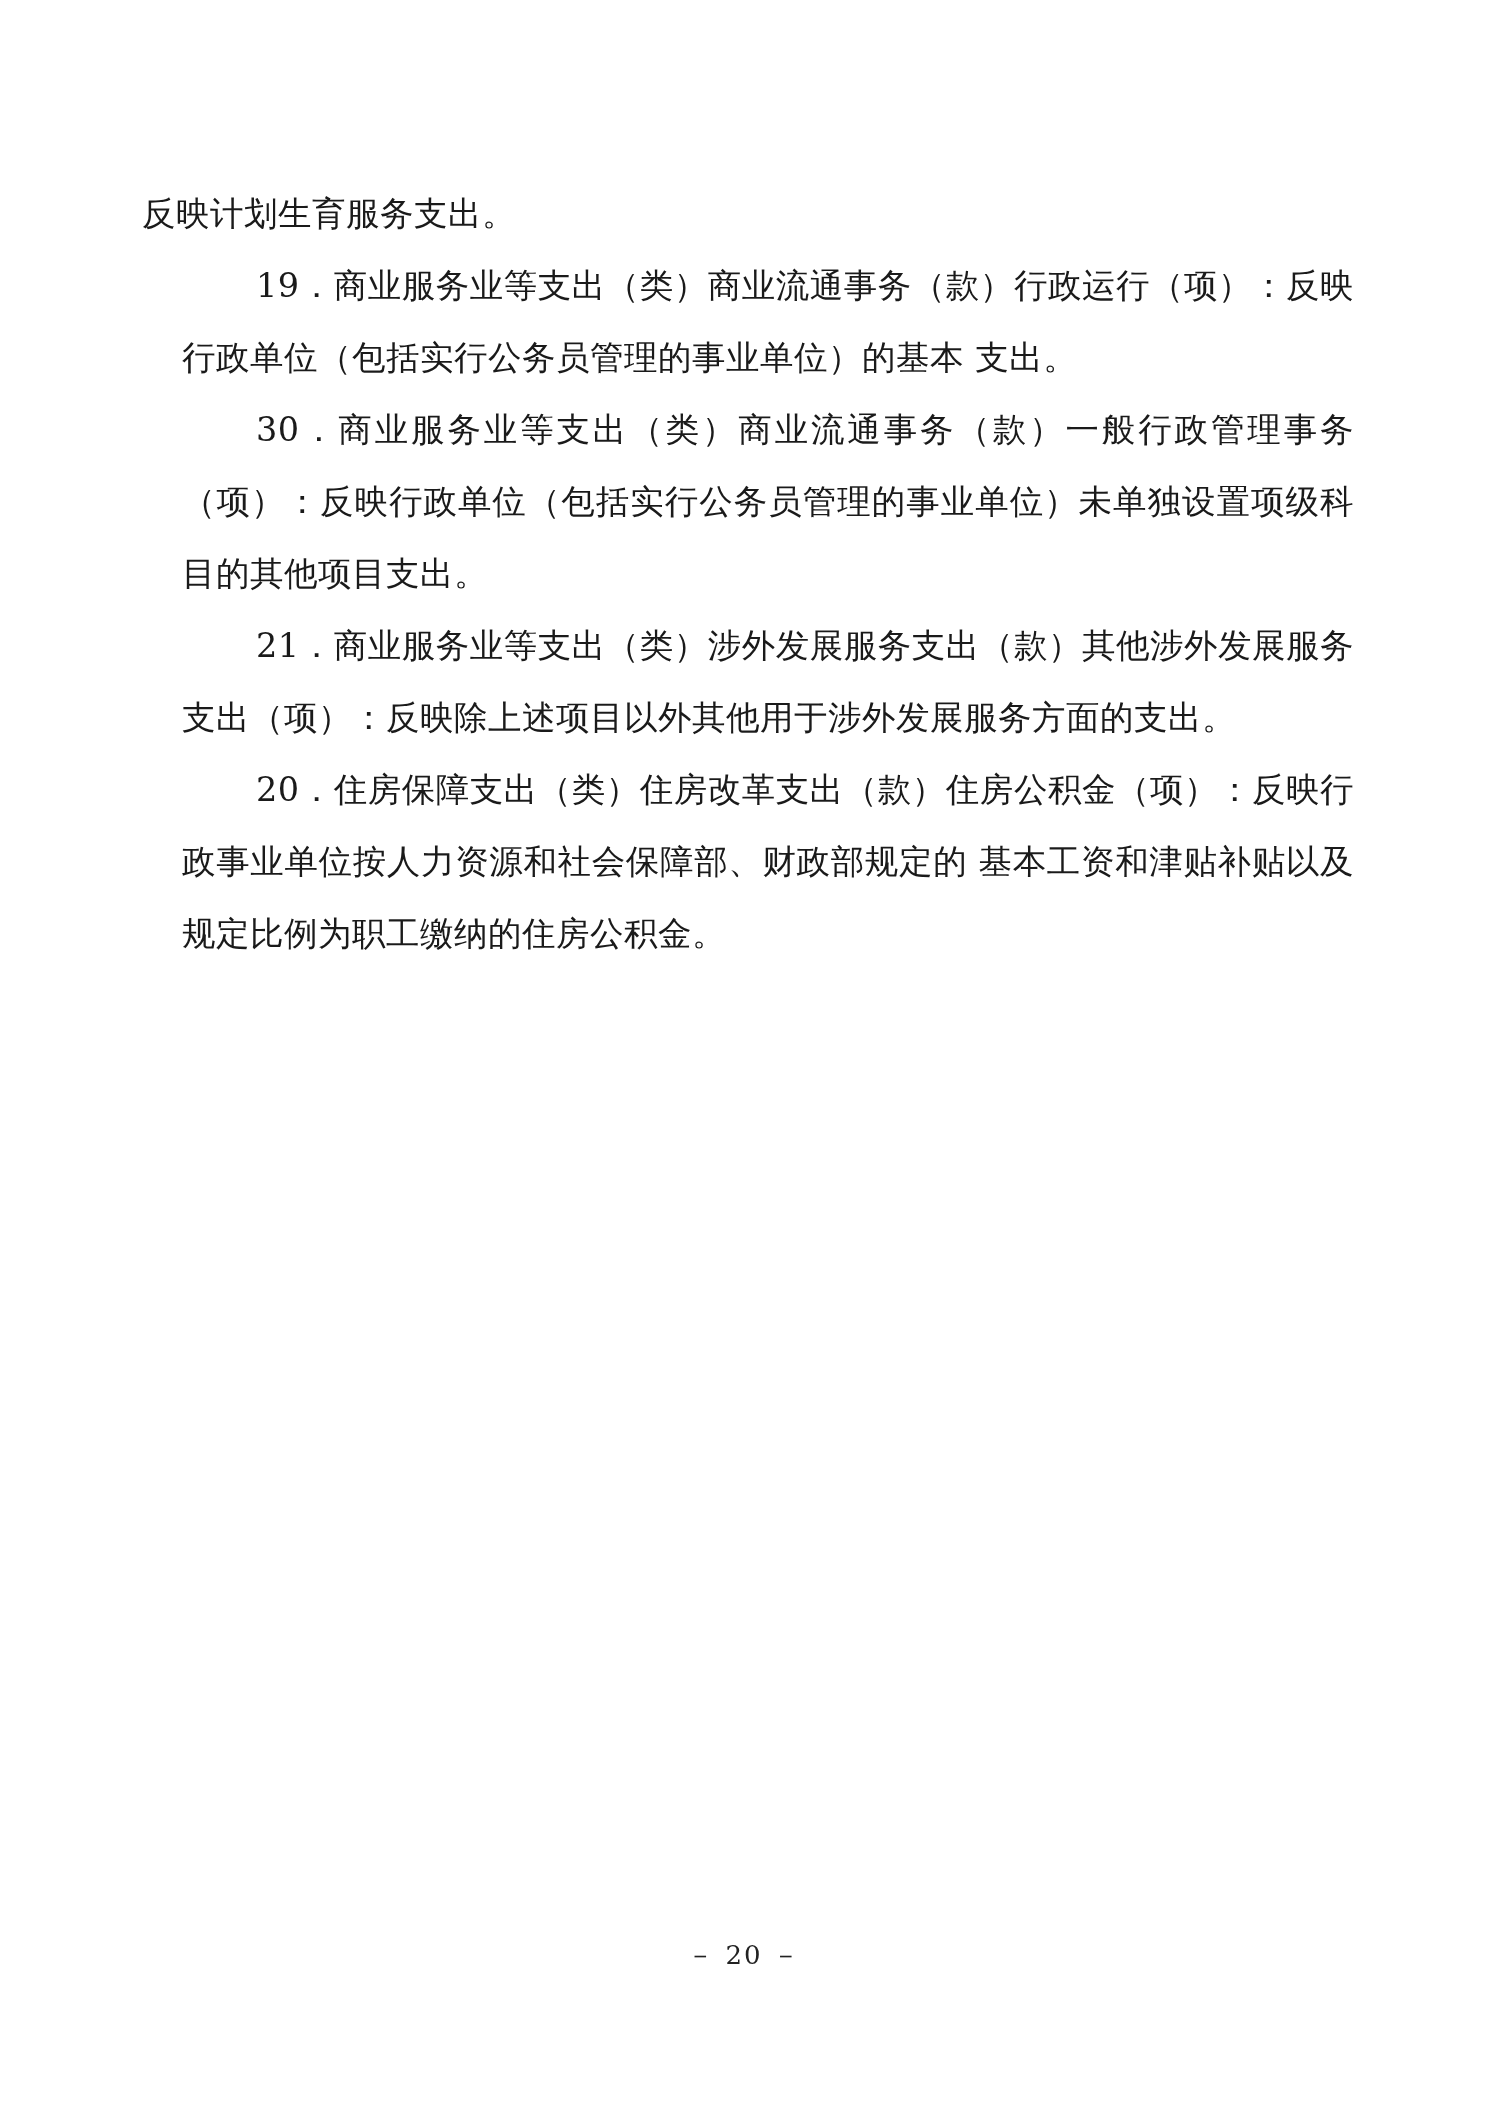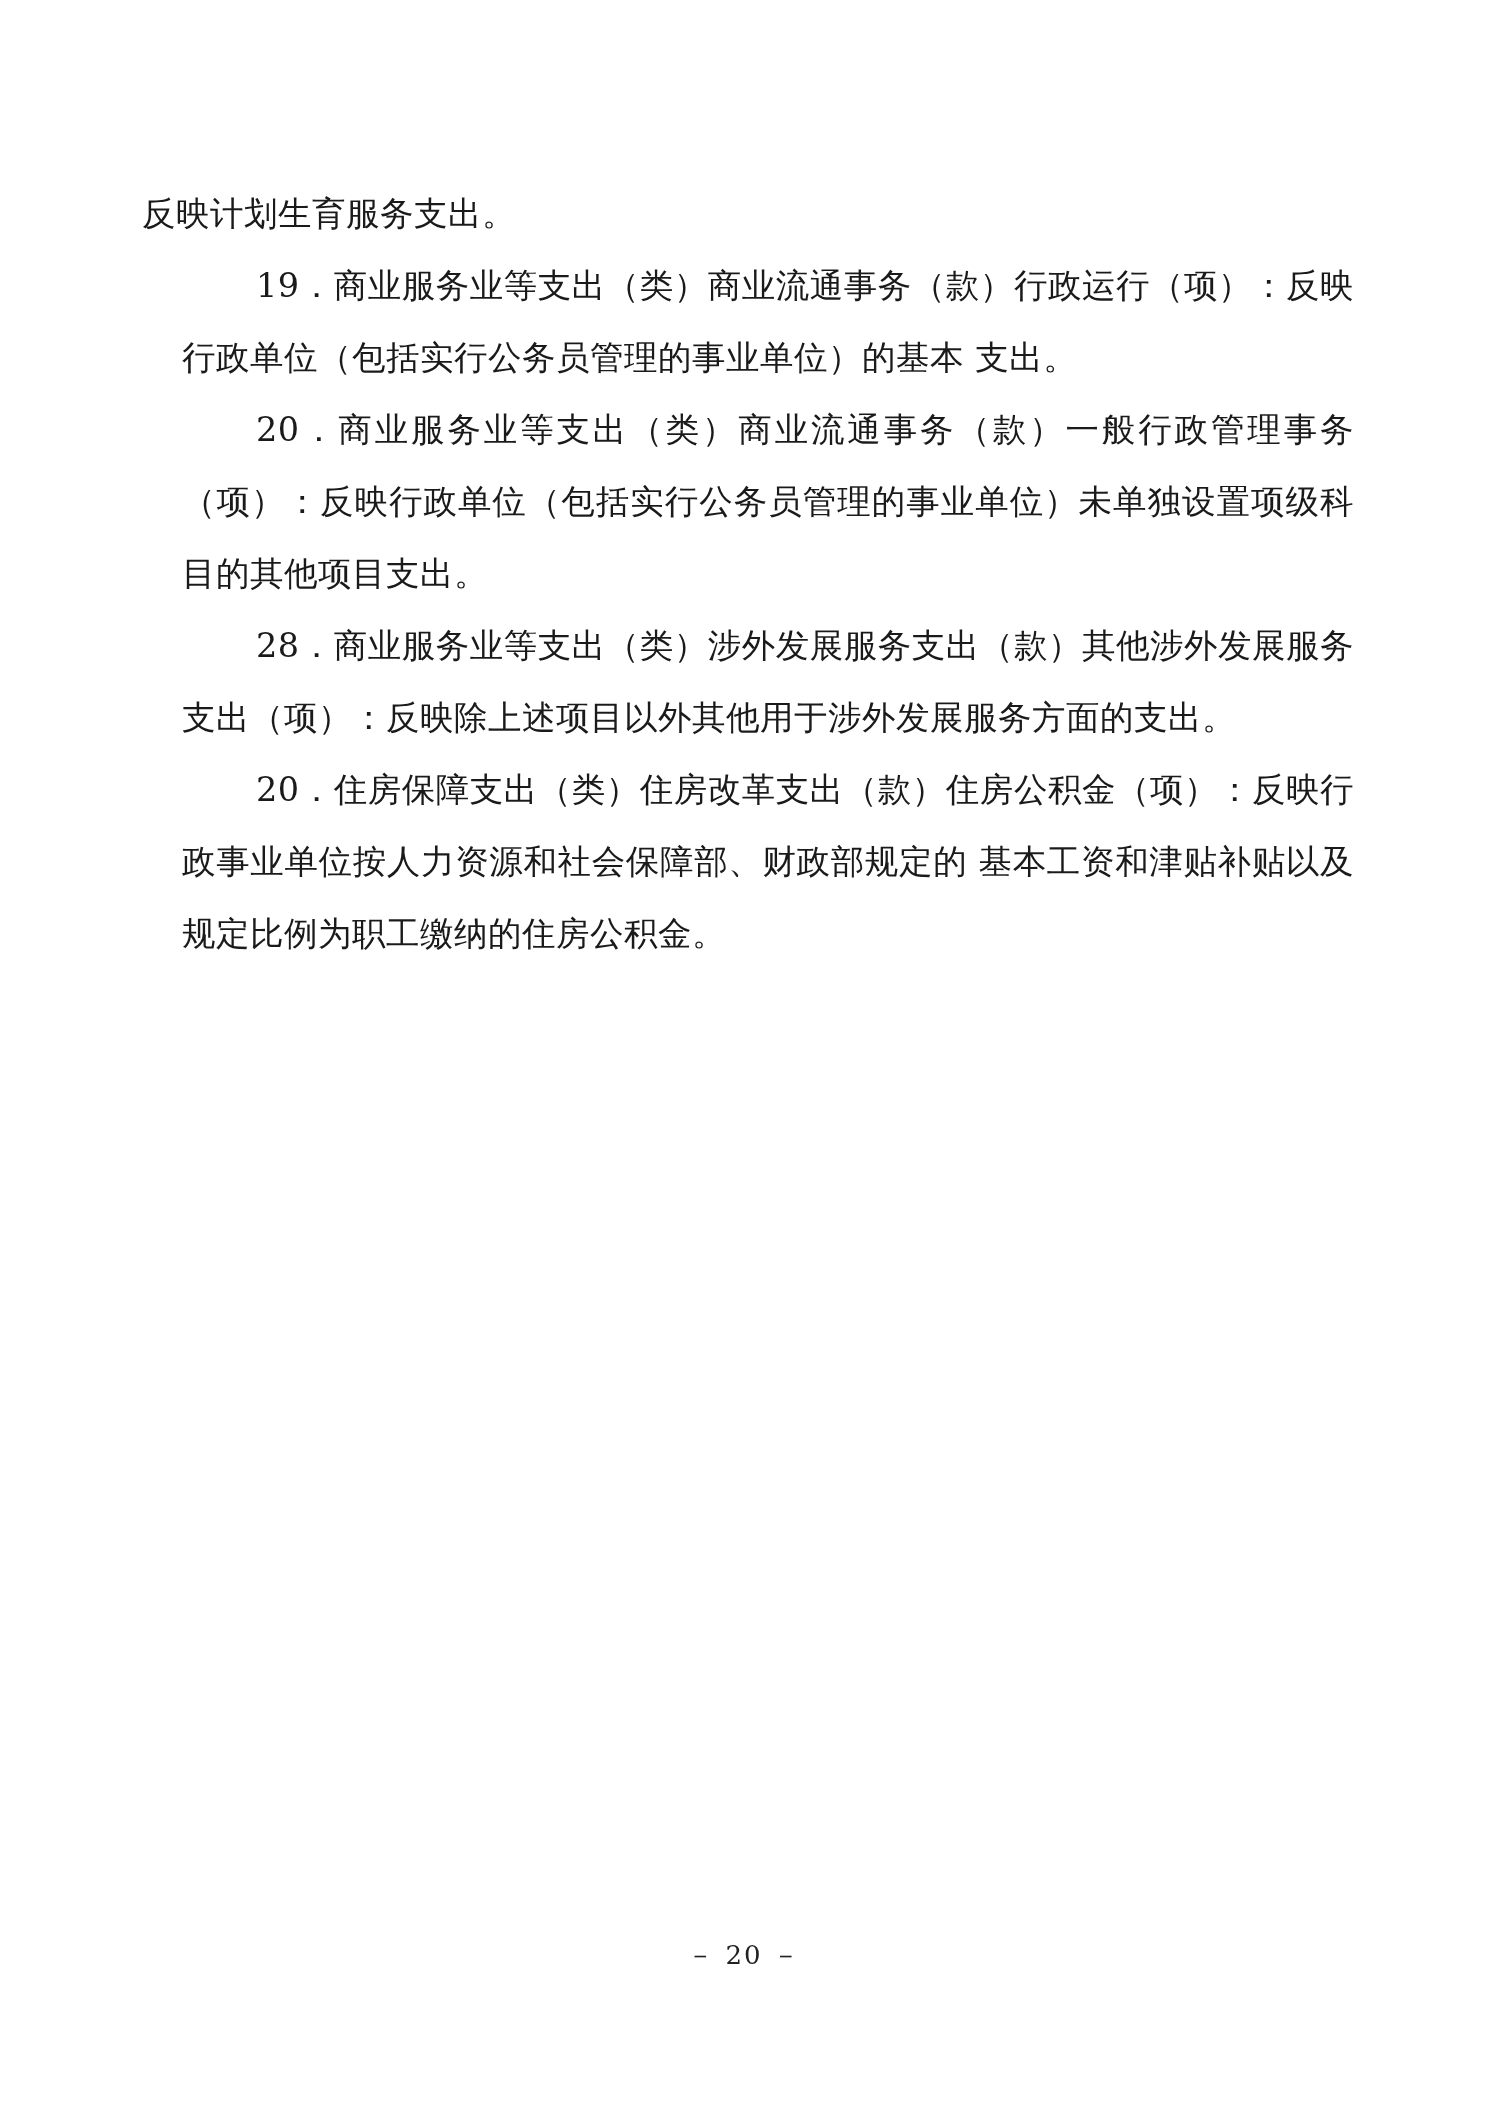--- a/index.html
+++ b/index.html
@@ -49,20 +49,20 @@
   }
 </style>
 </head>
 <body>
 
 <div class="page">
 
   <div class="body-area">
     <p class="para">反映计划生育服务支出。</p>
     <p class="para indent">19．商业服务业等支出（类）商业流通事务（款）行政运行（项）：反映行政单位（包括实行公务员管理的事业单位）的基本 支出。</p>
-    <p class="para indent">20．商业服务业等支出（类）商业流通事务（款）一般行政管理事务（项）：反映行政单位（包括实行公务员管理的事业单位）未单独设置项级科目的其他项目支出。</p>
-    <p class="para indent">28．商业服务业等支出（类）涉外发展服务支出（款）其他涉外发展服务支出（项）：反映除上述项目以外其他用于涉外发展服务方面的支出。</p>
+    <p class="para indent">30．商业服务业等支出（类）商业流通事务（款）一般行政管理事务（项）：反映行政单位（包括实行公务员管理的事业单位）未单独设置项级科目的其他项目支出。</p>
+    <p class="para indent">21．商业服务业等支出（类）涉外发展服务支出（款）其他涉外发展服务支出（项）：反映除上述项目以外其他用于涉外发展服务方面的支出。</p>
     <p class="para indent">20．住房保障支出（类）住房改革支出（款）住房公积金（项）：反映行政事业单位按人力资源和社会保障部、财政部规定的 基本工资和津贴补贴以及规定比例为职工缴纳的住房公积金。</p>
   </div>
 
   <div class="footer">－ 20 －</div>
 
 </div>
 
 </body></html>

